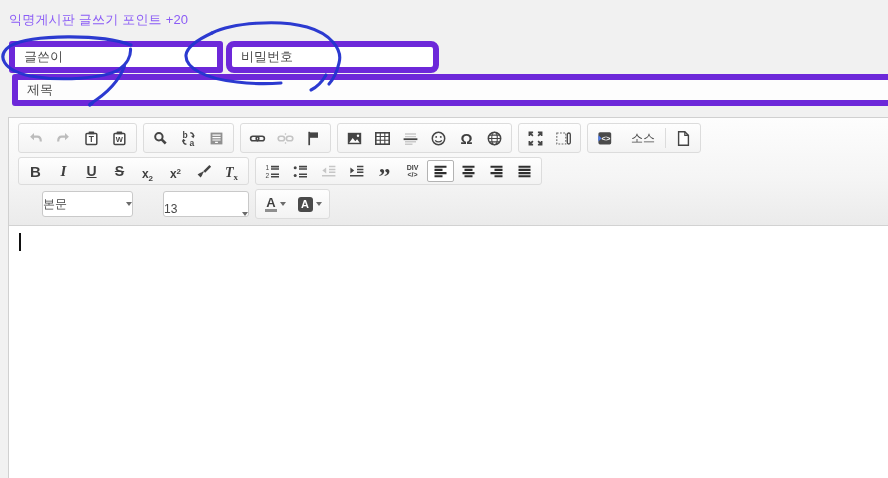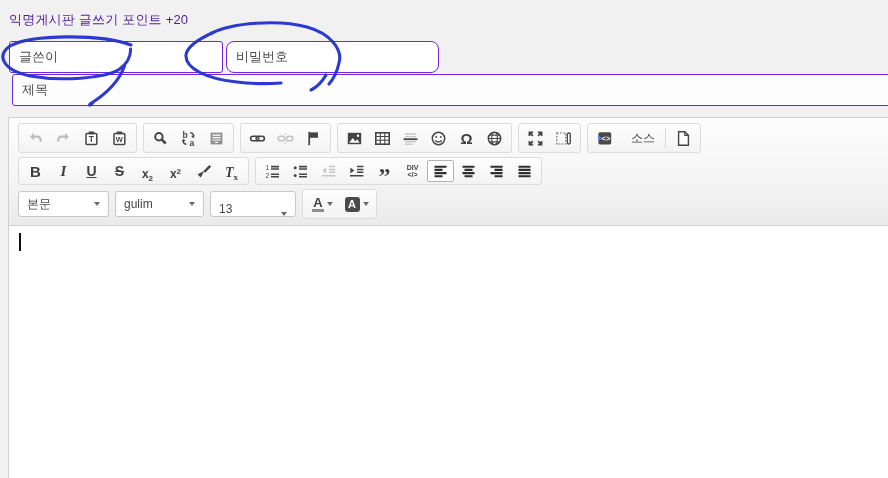--- a/index.html
+++ b/index.html
@@ -4,25 +4,25 @@
 <style>
   html,body{margin:0;padding:0;}
   body{
     width:888px;height:478px;overflow:hidden;position:relative;
     background:#f1f1f1;
     font-family:"Liberation Sans","DejaVu Sans",sans-serif;
     -webkit-font-smoothing:antialiased;
   }
   .page-title{
     position:absolute;left:9px;top:11px;
-    font-size:13px;color:#4c1d95;letter-spacing:.2px;
+    font-size:13px;color:#8b5cf6;letter-spacing:.2px;
   }
   .field{
     position:absolute;height:32px;box-sizing:border-box;
-    border:1px solid #6d28d9;border-radius:3px;background:#fff;
+    border:6px solid #6d28d9;border-radius:3px;background:#fff;
     font-family:"Liberation Sans","DejaVu Sans",sans-serif;
     font-size:13px;color:#4a4a4a;padding:0 9px;outline:none;
   }
   #author-field{left:9px;top:41px;width:214px;}
   #password-field{left:226px;top:41px;width:213px;border-radius:8px;}
   #subject-field{left:12px;top:74px;width:890px;background:#fdfdfd;}
 
   
   .editor{
     position:absolute;left:8px;top:117px;width:886px;height:366px;
@@ -66,21 +66,21 @@
   .glyph-div{display:flex;flex-direction:column;align-items:center;line-height:7px;font-weight:bold;font-size:7px;letter-spacing:0;}
   .glyph-omega{font-size:15px;font-weight:600;}
 
   .source-btn{width:auto;padding:0 5px;gap:4px;font-size:12px;color:#4a4a4a;}
   .source-btn .src-label{margin-left:14px;}
 
   
   .tb-select{
     height:26px;box-sizing:border-box;border:1px solid #c9c9c9;border-radius:3px;
     background:#fff;display:inline-flex;align-items:center;justify-content:space-between;
-    padding:0 8px;font-size:12px;color:#474747;cursor:pointer;
+    padding:0 0;font-size:12px;color:#474747;cursor:pointer;margin-left:24px;
   }
   .dd-caret{width:0;height:0;border-left:3.5px solid transparent;border-right:3.5px solid transparent;border-top:4.5px solid #6b6b6b;}
   .combo-format{width:91px;}
   .combo-font{width:89px;}
   .combo-size{width:86px;align-items:flex-end;}
 
   .color-btn{width:33px;gap:3px;}
   .tc-letter{font-weight:bold;font-size:13px;line-height:11px;border-bottom:3px solid #8f8f8f;padding:0 1px 1px;}
   .bc-box{
     width:15px;height:15px;border-radius:3px;background:#4a4a4a;color:#fff;
@@ -355,24 +355,20 @@
           <svg width="17" height="17" viewBox="0 0 17 17">
             <path d="M2.5 3.7 h12 M2.5 6.9 h12 M2.5 10.1 h12 M2.5 13.3 h12" stroke="#2f2f2f" stroke-width="2.1"></path>
           </svg>
         </div>
       </div>
     </div>
 
     <div class="tb-row">
       <div class="tb-select combo-format">
         <span>본문</span>
-        <span class="dd-caret"></span>
-      </div>
-      <div class="tb-select combo-font">
-        <span>gulim</span>
         <span class="dd-caret"></span>
       </div>
       <div class="tb-select combo-size">
         <span>13</span>
         <span class="dd-caret"></span>
       </div>
       <div class="tb-group">
         <div class="tb-btn color-btn">
           <span class="tc-letter">A</span>
           <span class="dd-caret"></span>

